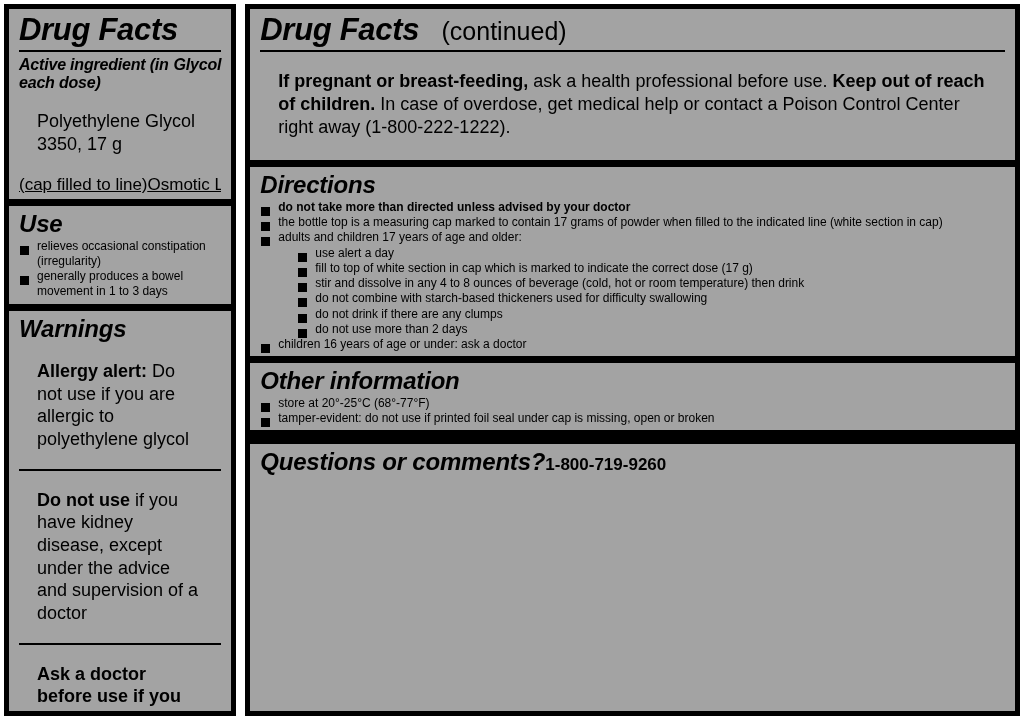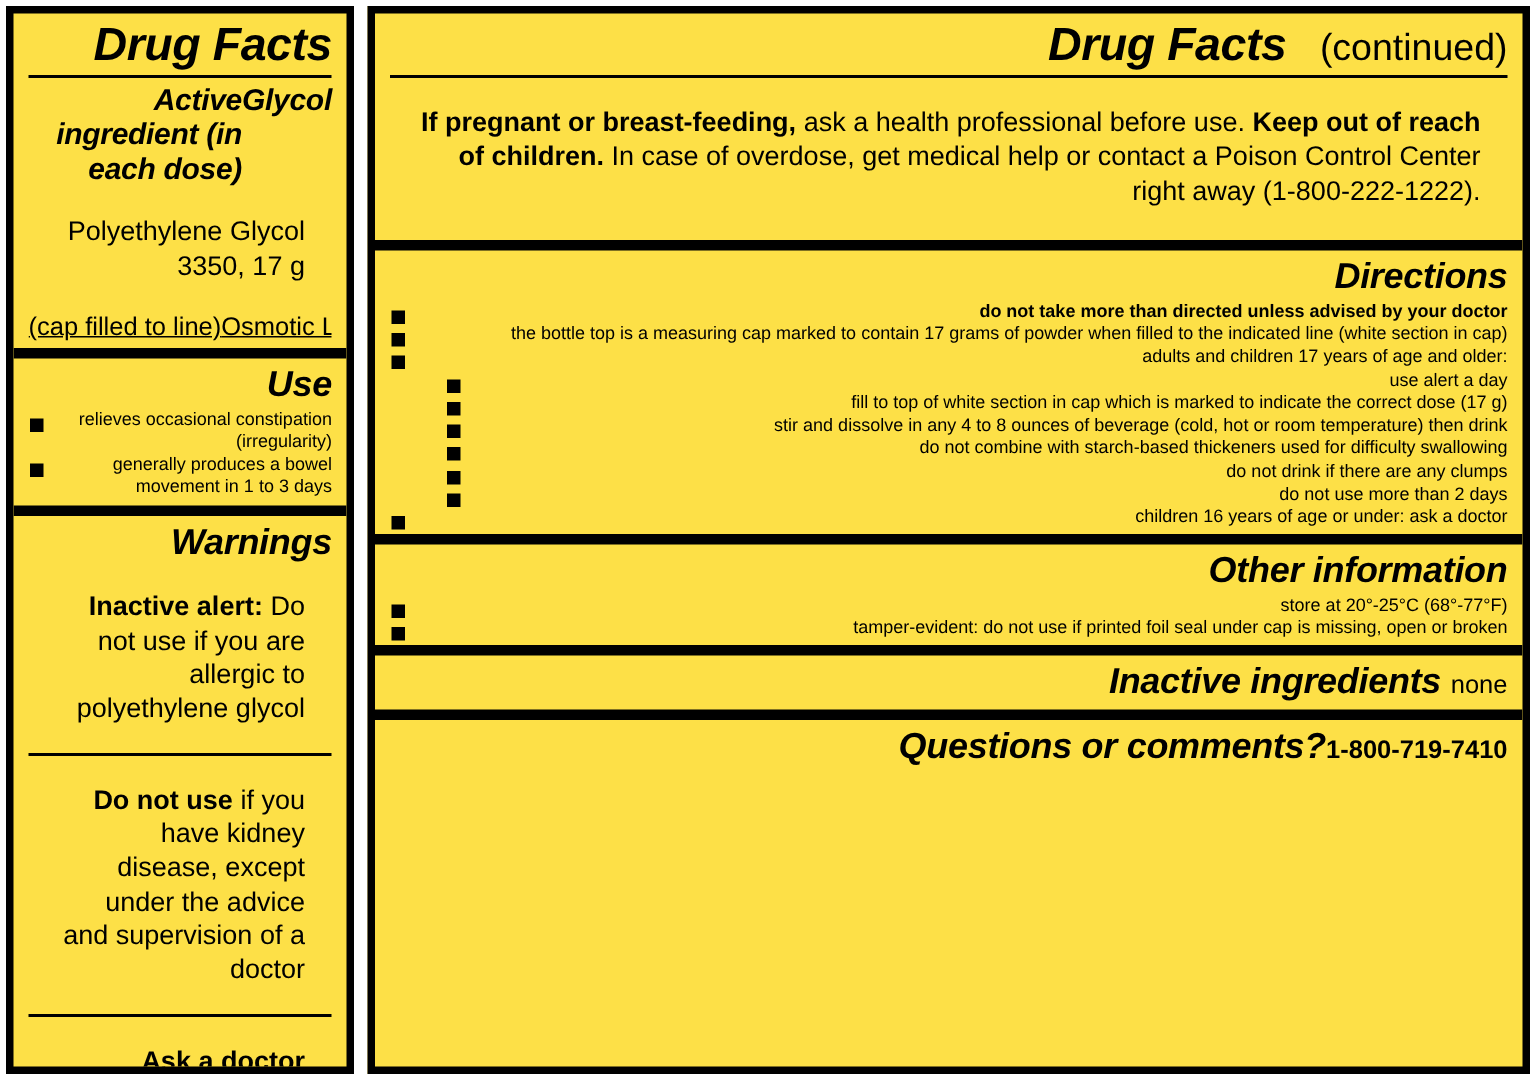--- a/index.html
+++ b/index.html
@@ -20,25 +20,24 @@
     box-sizing: border-box;
     display: flex;
     flex-direction: row;
     align-items: stretch;
     padding: 4px 4px 4px 4px;
     background: #ffffff;
   }
   .panel {
     box-sizing: border-box;
     border: 5px solid #000000;
-    background: #fde047;
+    background: #a3a3a3;
     display: flex;
     flex-direction: column;
     overflow: hidden;
-    text-align: right;
   }
   .panel-left {
     width: 500px;
     margin-right: 9px;
   }
   .panel-right {
     flex: 1 1 auto;
   }
 
   
@@ -96,21 +95,21 @@
     font-style: normal;
     font-weight: bold;
     font-size: 17px;
     letter-spacing: 0;
   }
 
   .ai-row {
     display: flex;
     justify-content: space-between;
     align-items: baseline;
-    font-size: 20px;
+    font-size: 16px;
     font-weight: bold;
     font-style: italic;
     letter-spacing: -0.2px;
     margin: 1px 0 1px 0;
   }
   .bodytext {
     font-size: 18px;
     line-height: 1.26;
     margin: 18px;
   }
@@ -190,21 +189,21 @@
         <li>generally produces a bowel movement in 1 to 3 days</li>
       </ul>
     </div>
 
     <div class="block-sep"></div>
 
     <div class="block grow">
       <h2 class="sect">Warnings</h2>
 
       <p class="bodytext">
-        <b>Inactive alert:</b><span> Do not use if you are allergic to polyethylene glycol</span>
+        <b>Allergy alert:</b><span> Do not use if you are allergic to polyethylene glycol</span>
       </p>
 
       <div class="thin-rule"></div>
 
       <p class="bodytext">
         <b>Do not use</b><span> if you have kidney disease, except under the advice and supervision of a doctor</span>
       </p>
 
       <div class="thin-rule"></div>
 
@@ -262,31 +261,25 @@
     <div class="block">
       <h2 class="sect">Other information</h2>
       <ul class="bl">
         <li>store at 20°-25°C (68°-77°F)</li>
         <li>tamper-evident: do not use if printed foil seal under cap is missing, open or broken</li>
       </ul>
     </div>
 
     <div class="block-sep"></div>
 
+
+    <div class="block-sep"></div>
+
     <div class="block">
       <h2 class="sect">
-        <span>Inactive ingredients</span>
-        <span class="plainsm">none</span>
-      </h2>
-    </div>
-
-    <div class="block-sep"></div>
-
-    <div class="block">
-      <h2 class="sect">
-        <span>Questions or comments?</span><span class="boldsm">1-800-719-7410</span>
+        <span>Questions or comments?</span><span class="boldsm">1-800-719-9260</span>
       </h2>
     </div>
 
     <div class="spacer"></div>
   </div>
 
 </div>
 
 </body></html>

